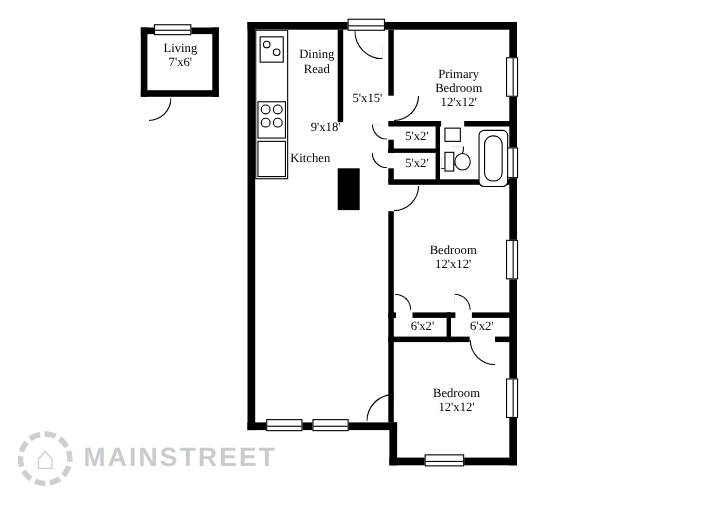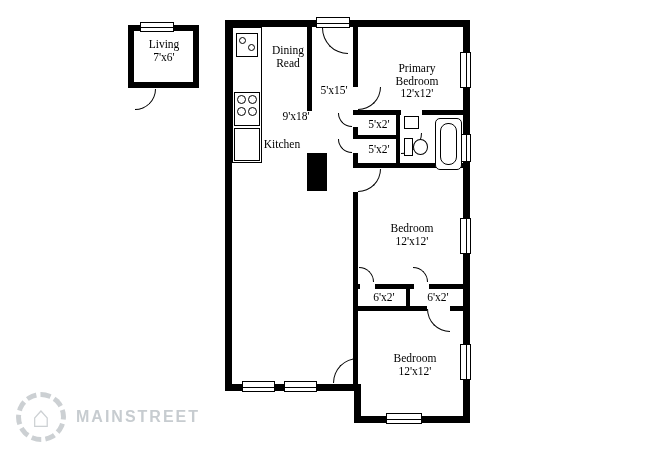--- a/index.html
+++ b/index.html
@@ -17,21 +17,21 @@
   .arc.tl{border-left:1px solid #000;border-top:1px solid #000;border-top-left-radius:100%;}
   .arc.tr{border-right:1px solid #000;border-top:1px solid #000;border-top-right-radius:100%;}
   .fixture{position:absolute;border:1px solid #000;background:#fff;box-sizing:border-box;}
   .round{border-radius:50%;}
   .solid{position:absolute;background:#000;}
   #watermark{position:absolute;left:16px;top:392px;display:flex;align-items:center;gap:10px;
              font-family:"Liberation Sans",sans-serif;}
   #wm-logo{width:50px;height:50px;border:5px dashed #ccd0d3;border-radius:50%;
            display:flex;align-items:center;justify-content:center;color:#ccd0d3;
            font-size:30px;line-height:1;box-sizing:border-box;}
-  #wm-text .t1{font-size:16px;letter-spacing:2px;color:#c7ccd0;font-weight:bold;text-align:center;}
+  #wm-text .t1{font-size:24px;letter-spacing:2px;color:#c7ccd0;font-weight:bold;text-align:center;}
   #wm-text .t2{font-size:12px;letter-spacing:7px;color:#d2d6d9;margin-top:3px;}
   #footer{position:absolute;left:0;top:447px;width:650px;height:26px;background:#e9eaea;
           display:flex;align-items:center;justify-content:center;
           font-family:"Liberation Sans",sans-serif;font-size:11px;color:#000;}
 </style>
 </head>
 <body>
 
 <div id="stage">
 

